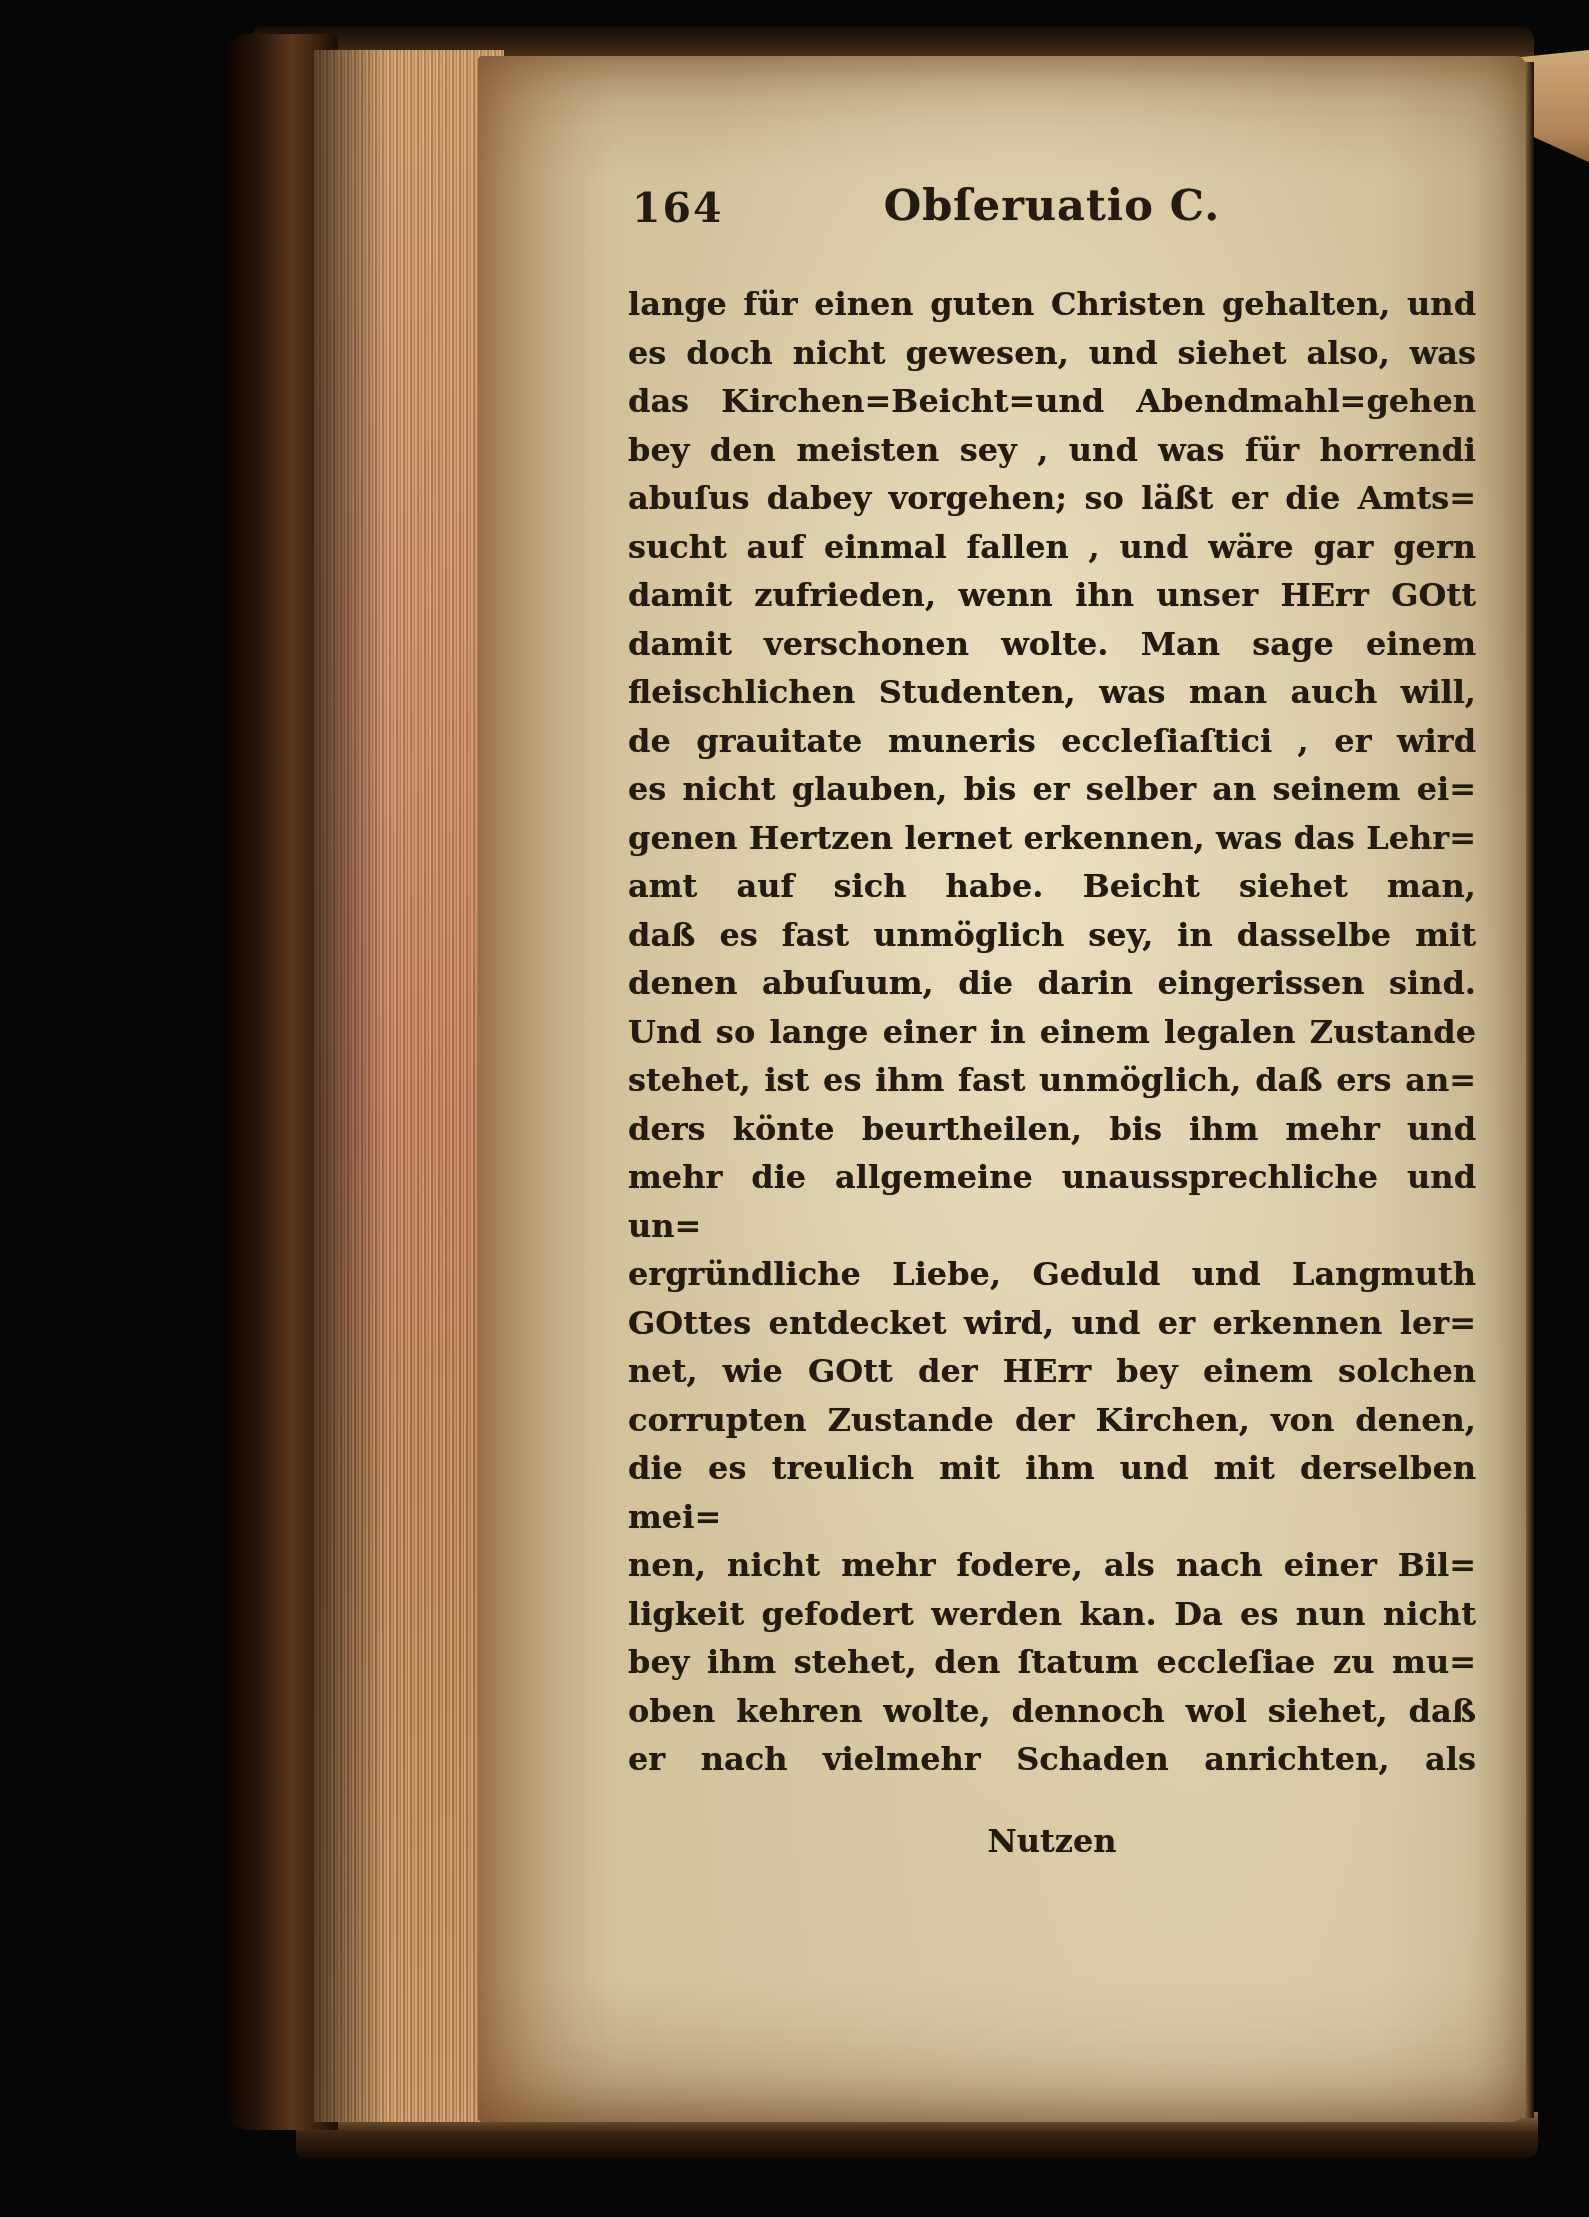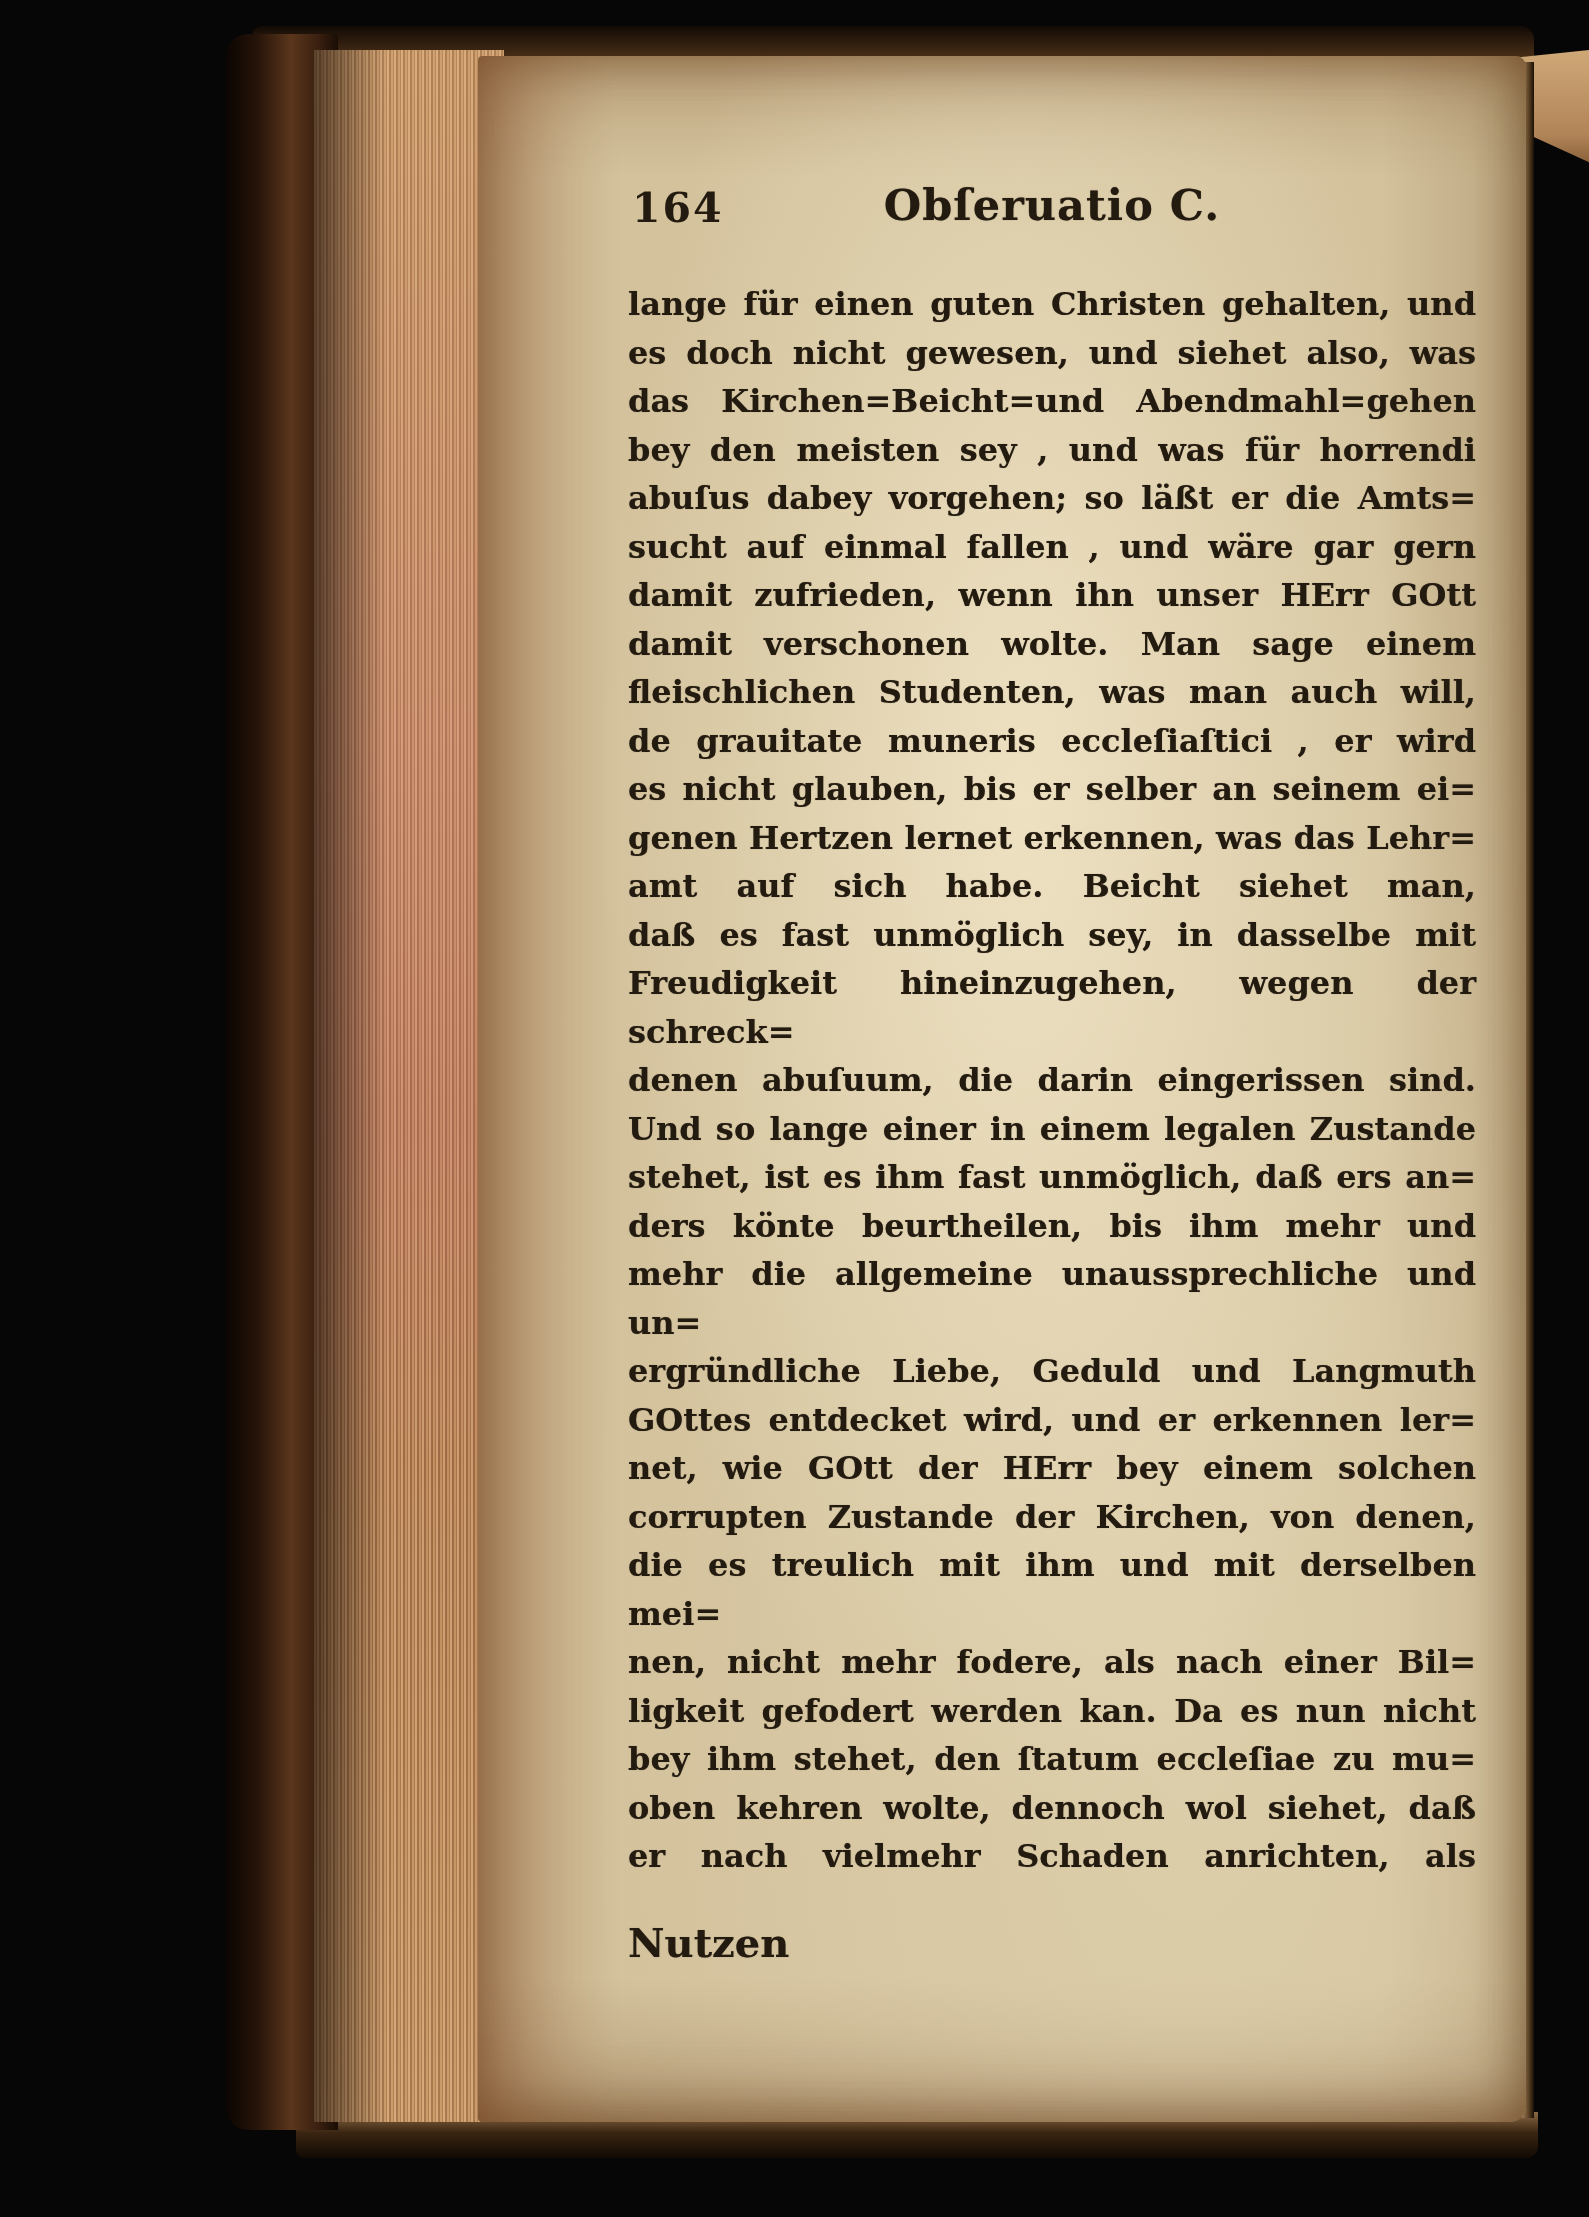--- a/index.html
+++ b/index.html
@@ -73,22 +73,22 @@
     font-size:43px; font-weight:bold; letter-spacing:1px;
     text-shadow:0 0 1px rgba(36,27,16,0.55);
   }
   .body { margin-top:42px; }
   .line {
     font-size:32px; font-weight:bold; line-height:48.5px;
     text-align:justify; text-align-last:justify;
     text-shadow:0 0 0.8px rgba(36,27,16,0.55);
   }
   .catchword {
-    margin-top:38px; text-align:left;
-    font-size:40px; font-weight:bold;
+    margin-top:38px; text-align:center;
+    font-size:32px; font-weight:bold;
     text-shadow:0 0 0.8px rgba(36,27,16,0.55);
   }
 </style>
 </head>
 <body>
 
 <div class="scene">
   <div class="book-top-edge"></div>
   <div class="book-bottom-edge"></div>
   <div class="book-spine"></div>
@@ -110,21 +110,20 @@
           <div class="line">abuſus dabey vorgehen; so läßt er die Amts=</div>
           <div class="line">sucht auf einmal fallen , und wäre gar gern</div>
           <div class="line">damit zufrieden, wenn ihn unser HErr GOtt</div>
           <div class="line">damit verschonen wolte. Man sage einem</div>
           <div class="line">fleischlichen Studenten, was man auch will,</div>
           <div class="line">de grauitate muneris eccleſiaſtici , er wird</div>
           <div class="line">es nicht glauben, bis er selber an seinem ei=</div>
           <div class="line">genen Hertzen lernet erkennen, was das Lehr=</div>
           <div class="line">amt auf sich habe. Beicht siehet man,</div>
           <div class="line">daß es fast unmöglich sey, in dasselbe mit</div>
-          <div class="line">Freudigkeit hineinzugehen, wegen der schreck=</div>
           <div class="line">denen abuſuum, die darin eingerissen sind.</div>
           <div class="line">Und so lange einer in einem legalen Zustande</div>
           <div class="line">stehet, ist es ihm fast unmöglich, daß ers an=</div>
           <div class="line">ders könte beurtheilen, bis ihm mehr und</div>
           <div class="line">mehr die allgemeine unaussprechliche und un=</div>
           <div class="line">ergründliche Liebe, Geduld und Langmuth</div>
           <div class="line">GOttes entdecket wird, und er erkennen ler=</div>
           <div class="line">net, wie GOtt der HErr bey einem solchen</div>
           <div class="line">corrupten Zustande der Kirchen, von denen,</div>
           <div class="line">die es treulich mit ihm und mit derselben mei=</div>

